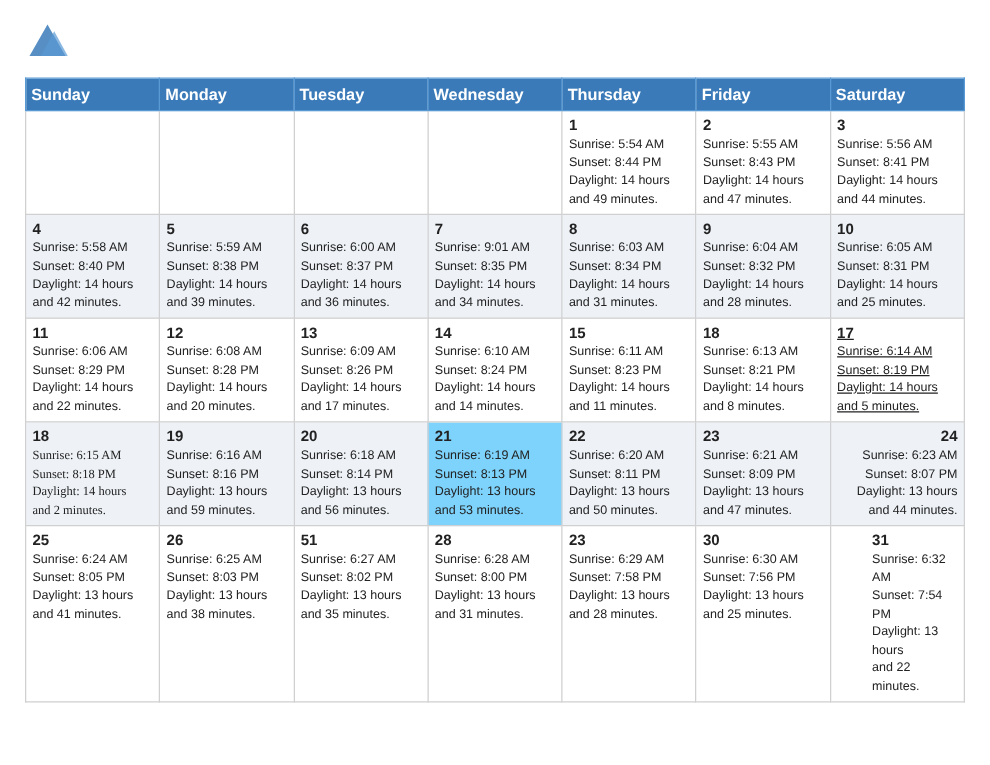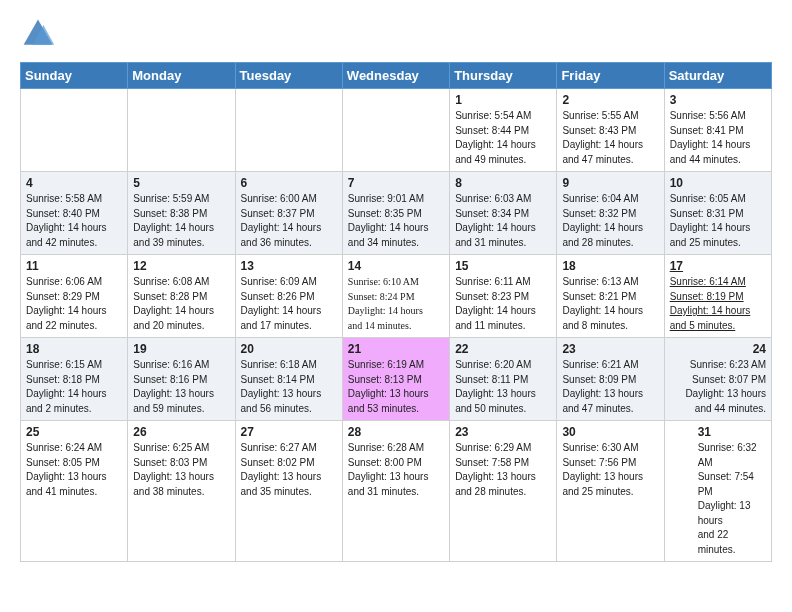--- a/index.html
+++ b/index.html
@@ -231,21 +231,21 @@
           </td>
           <td style="background: rgb(255, 255, 255);">
             <span class="day-number">13</span>
             <div class="day-info" style="white-space: pre-line;">Sunrise: 6:09 AM
 Sunset: 8:26 PM
 Daylight: 14 hours
 and 17 minutes.</div>
           </td>
           <td style="background: rgb(255, 255, 255);">
             <span class="day-number">14</span>
-            <div class="day-info" style="white-space: pre-line; font-family: Liberation Serif, serif;">Sunrise: 6:10 AM
+            <div class="day-info" style="white-space: pre-line;">Sunrise: 6:10 AM
 Sunset: 8:24 PM
 Daylight: 14 hours
 and 14 minutes.</div>
           </td>
           <td style="background: rgb(255, 255, 255);">
             <span class="day-number">15</span>
             <div class="day-info" style="white-space: pre-line;">Sunrise: 6:11 AM
 Sunset: 8:23 PM
 Daylight: 14 hours
 and 11 minutes.</div>
@@ -261,40 +261,40 @@
             <span class="day-number">17</span>
             <div class="day-info" style="white-space: pre-line;">Sunrise: 6:14 AM
 Sunset: 8:19 PM
 Daylight: 14 hours
 and 5 minutes.</div>
           </td>
         </tr>
         <tr>
           <td style="background: rgb(238, 242, 247);">
             <span class="day-number">18</span>
-            <div class="day-info" style="white-space: pre-line;">Sunrise: 6:15 AM
+            <div class="day-info" style="white-space: pre-line; font-family: Liberation Serif, serif;">Sunrise: 6:15 AM
 Sunset: 8:18 PM
 Daylight: 14 hours
 and 2 minutes.</div>
           </td>
           <td style="background: rgb(238, 242, 247);">
             <span class="day-number">19</span>
             <div class="day-info" style="white-space: pre-line;">Sunrise: 6:16 AM
 Sunset: 8:16 PM
 Daylight: 13 hours
 and 59 minutes.</div>
           </td>
           <td style="background: rgb(238, 242, 247);">
             <span class="day-number">20</span>
             <div class="day-info" style="white-space: pre-line;">Sunrise: 6:18 AM
 Sunset: 8:14 PM
 Daylight: 13 hours
 and 56 minutes.</div>
           </td>
-          <td style="background: #f0abfc;">
+          <td style="background: #7dd3fc;">
             <span class="day-number">21</span>
             <div class="day-info" style="white-space: pre-line;">Sunrise: 6:19 AM
 Sunset: 8:13 PM
 Daylight: 13 hours
 and 53 minutes.</div>
           </td>
           <td style="background: rgb(238, 242, 247);">
             <span class="day-number">22</span>
             <div class="day-info" style="white-space: pre-line;">Sunrise: 6:20 AM
 Sunset: 8:11 PM
@@ -325,21 +325,21 @@
 and 41 minutes.</div>
           </td>
           <td style="background: rgb(255, 255, 255);">
             <span class="day-number">26</span>
             <div class="day-info" style="white-space: pre-line;">Sunrise: 6:25 AM
 Sunset: 8:03 PM
 Daylight: 13 hours
 and 38 minutes.</div>
           </td>
           <td style="background: rgb(255, 255, 255);">
-            <span class="day-number">27</span>
+            <span class="day-number">51</span>
             <div class="day-info" style="white-space: pre-line;">Sunrise: 6:27 AM
 Sunset: 8:02 PM
 Daylight: 13 hours
 and 35 minutes.</div>
           </td>
           <td style="background: rgb(255, 255, 255);">
             <span class="day-number">28</span>
             <div class="day-info" style="white-space: pre-line;">Sunrise: 6:28 AM
 Sunset: 8:00 PM
 Daylight: 13 hours

